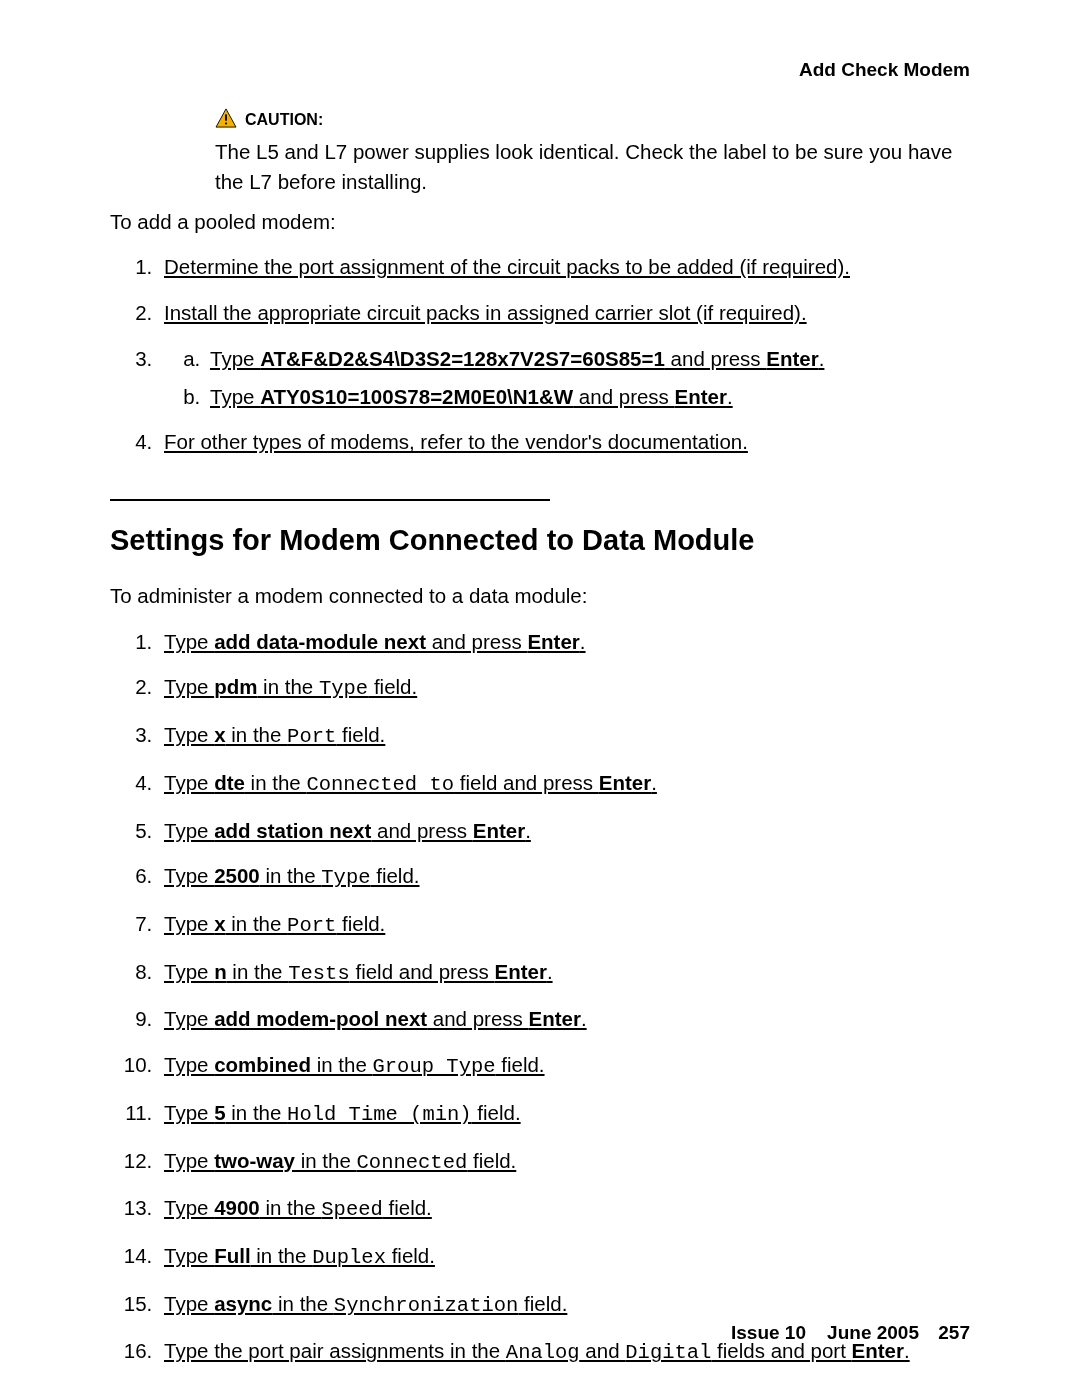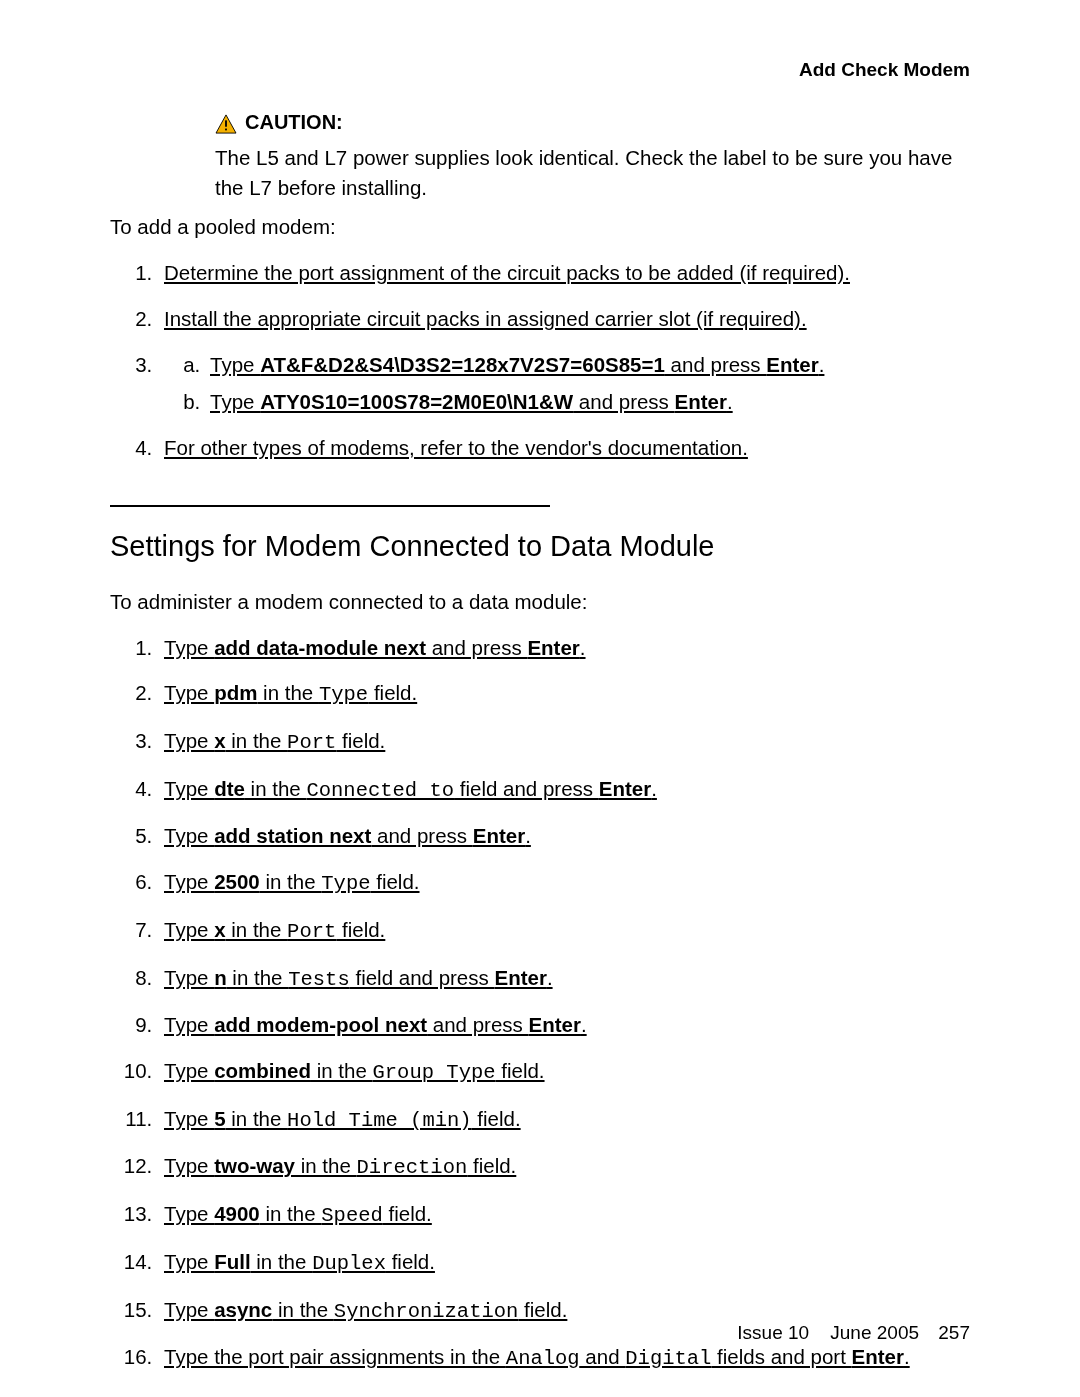--- a/index.html
+++ b/index.html
@@ -28,24 +28,24 @@
     font-weight: bold;
     font-size: 19px;
   }
   .caution-block {
     margin-top: 50px;
     margin-left: 105px;
     margin-bottom: 10px;
   }
   .caution-head {
     display: flex;
-    align-items: center;
+    align-items: flex-start;
     gap: 8px;
     font-weight: bold;
-    font-size: 20px;
+    font-size: 16px;
   }
   .caution-icon {
     width: 22px;
     height: 20px;
     display: inline-block;
   }
   .caution-body {
     margin-top: 6px;
   }
   .intro {
@@ -71,33 +71,33 @@
     padding-left: 4px;
   }
   .rule {
     border: none;
     border-top: 2px solid #000;
     width: 440px;
     margin: 42px 0 18px 0;
   }
   h2.section {
     font-size: 29px;
-    font-weight: normal;
+    font-weight: bold;
     margin: 0 0 20px 0;
   }
   .mono {
     font-family: "Courier New", Courier, monospace;
   }
   b { font-weight: bold; text-align: right; }
   .footer {
     position: absolute;
     bottom: 50px;
     right: 110px;
     font-size: 19px;
-    font-weight: normal;
+    font-weight: bold;
   }
   .footer .pnum { margin-left: 14px; }
 </style>
 </head>
 <body>
 
 <div class="page">
 
   <div class="header-right">Add Check Modem</div>
 
@@ -144,21 +144,21 @@
     <li><span>Type </span><b>pdm</b><span> in the </span><span class="mono">Type</span><span> field.</span></li>
     <li><span>Type </span><b>x</b><span> in the </span><span class="mono">Port</span><span> field.</span></li>
     <li><span>Type </span><b>dte</b><span> in the </span><span class="mono">Connected to</span><span> field and press </span><b>Enter</b><span>.</span></li>
     <li><span>Type </span><b>add station next</b><span> and press </span><b>Enter</b><span>.</span></li>
     <li><span>Type </span><b>2500</b><span> in the </span><span class="mono">Type</span><span> field.</span></li>
     <li><span>Type </span><b>x</b><span> in the </span><span class="mono">Port</span><span> field.</span></li>
     <li><span>Type </span><b>n</b><span> in the </span><span class="mono">Tests</span><span> field and press </span><b>Enter</b><span>.</span></li>
     <li><span>Type </span><b>add modem-pool next</b><span> and press </span><b>Enter</b><span>.</span></li>
     <li><span>Type </span><b>combined</b><span> in the </span><span class="mono">Group Type</span><span> field.</span></li>
     <li><span>Type </span><b>5</b><span> in the </span><span class="mono">Hold Time (min)</span><span> field.</span></li>
-    <li><span>Type </span><b>two-way</b><span> in the </span><span class="mono">Direction</span><span> field.</span></li>
+    <li><span>Type </span><b>two-way</b><span> in the </span><span class="mono">Connected</span><span> field.</span></li>
     <li><span>Type </span><b>4900</b><span> in the </span><span class="mono">Speed</span><span> field.</span></li>
     <li><span>Type </span><b>Full</b><span> in the </span><span class="mono">Duplex</span><span> field.</span></li>
     <li><span>Type </span><b>async</b><span> in the </span><span class="mono">Synchronization</span><span> field.</span></li>
     <li><span>Type the port pair assignments in the </span><span class="mono">Analog</span><span> and </span><span class="mono">Digital</span><span> fields and port </span><b>Enter</b><span>.</span></li>
   </ol>
 
   <div class="footer">
     <span>Issue 10</span>
     &nbsp;&nbsp;
     <span>June 2005</span>

